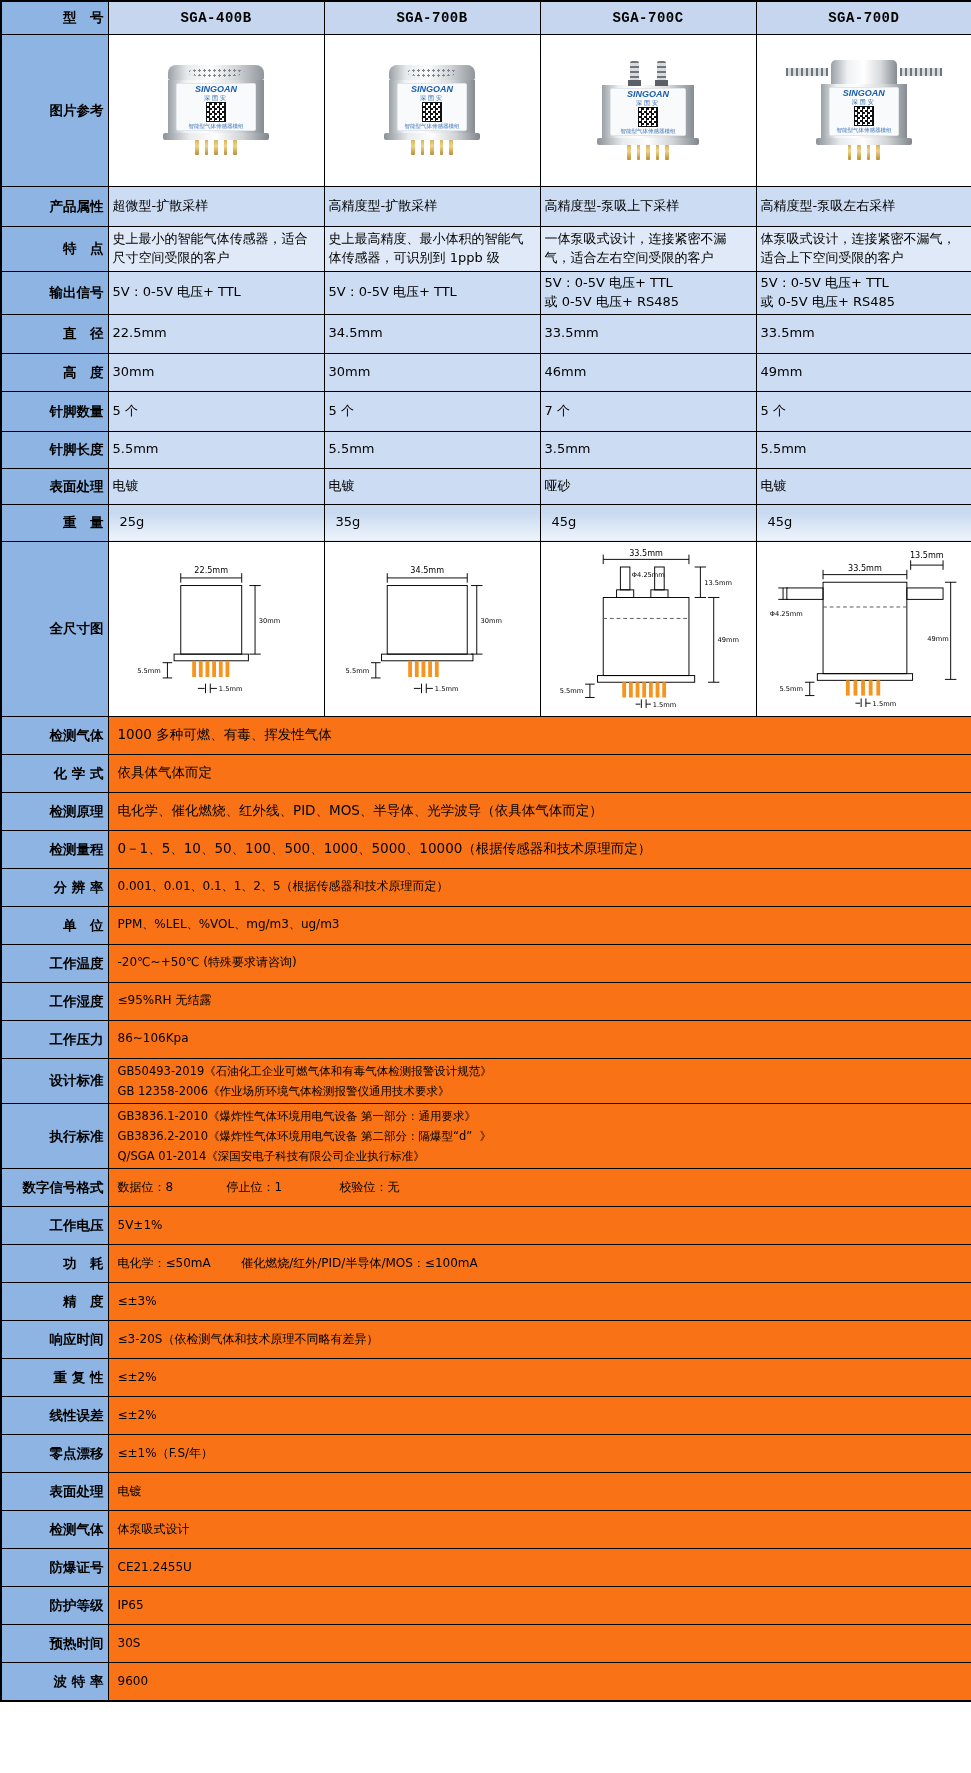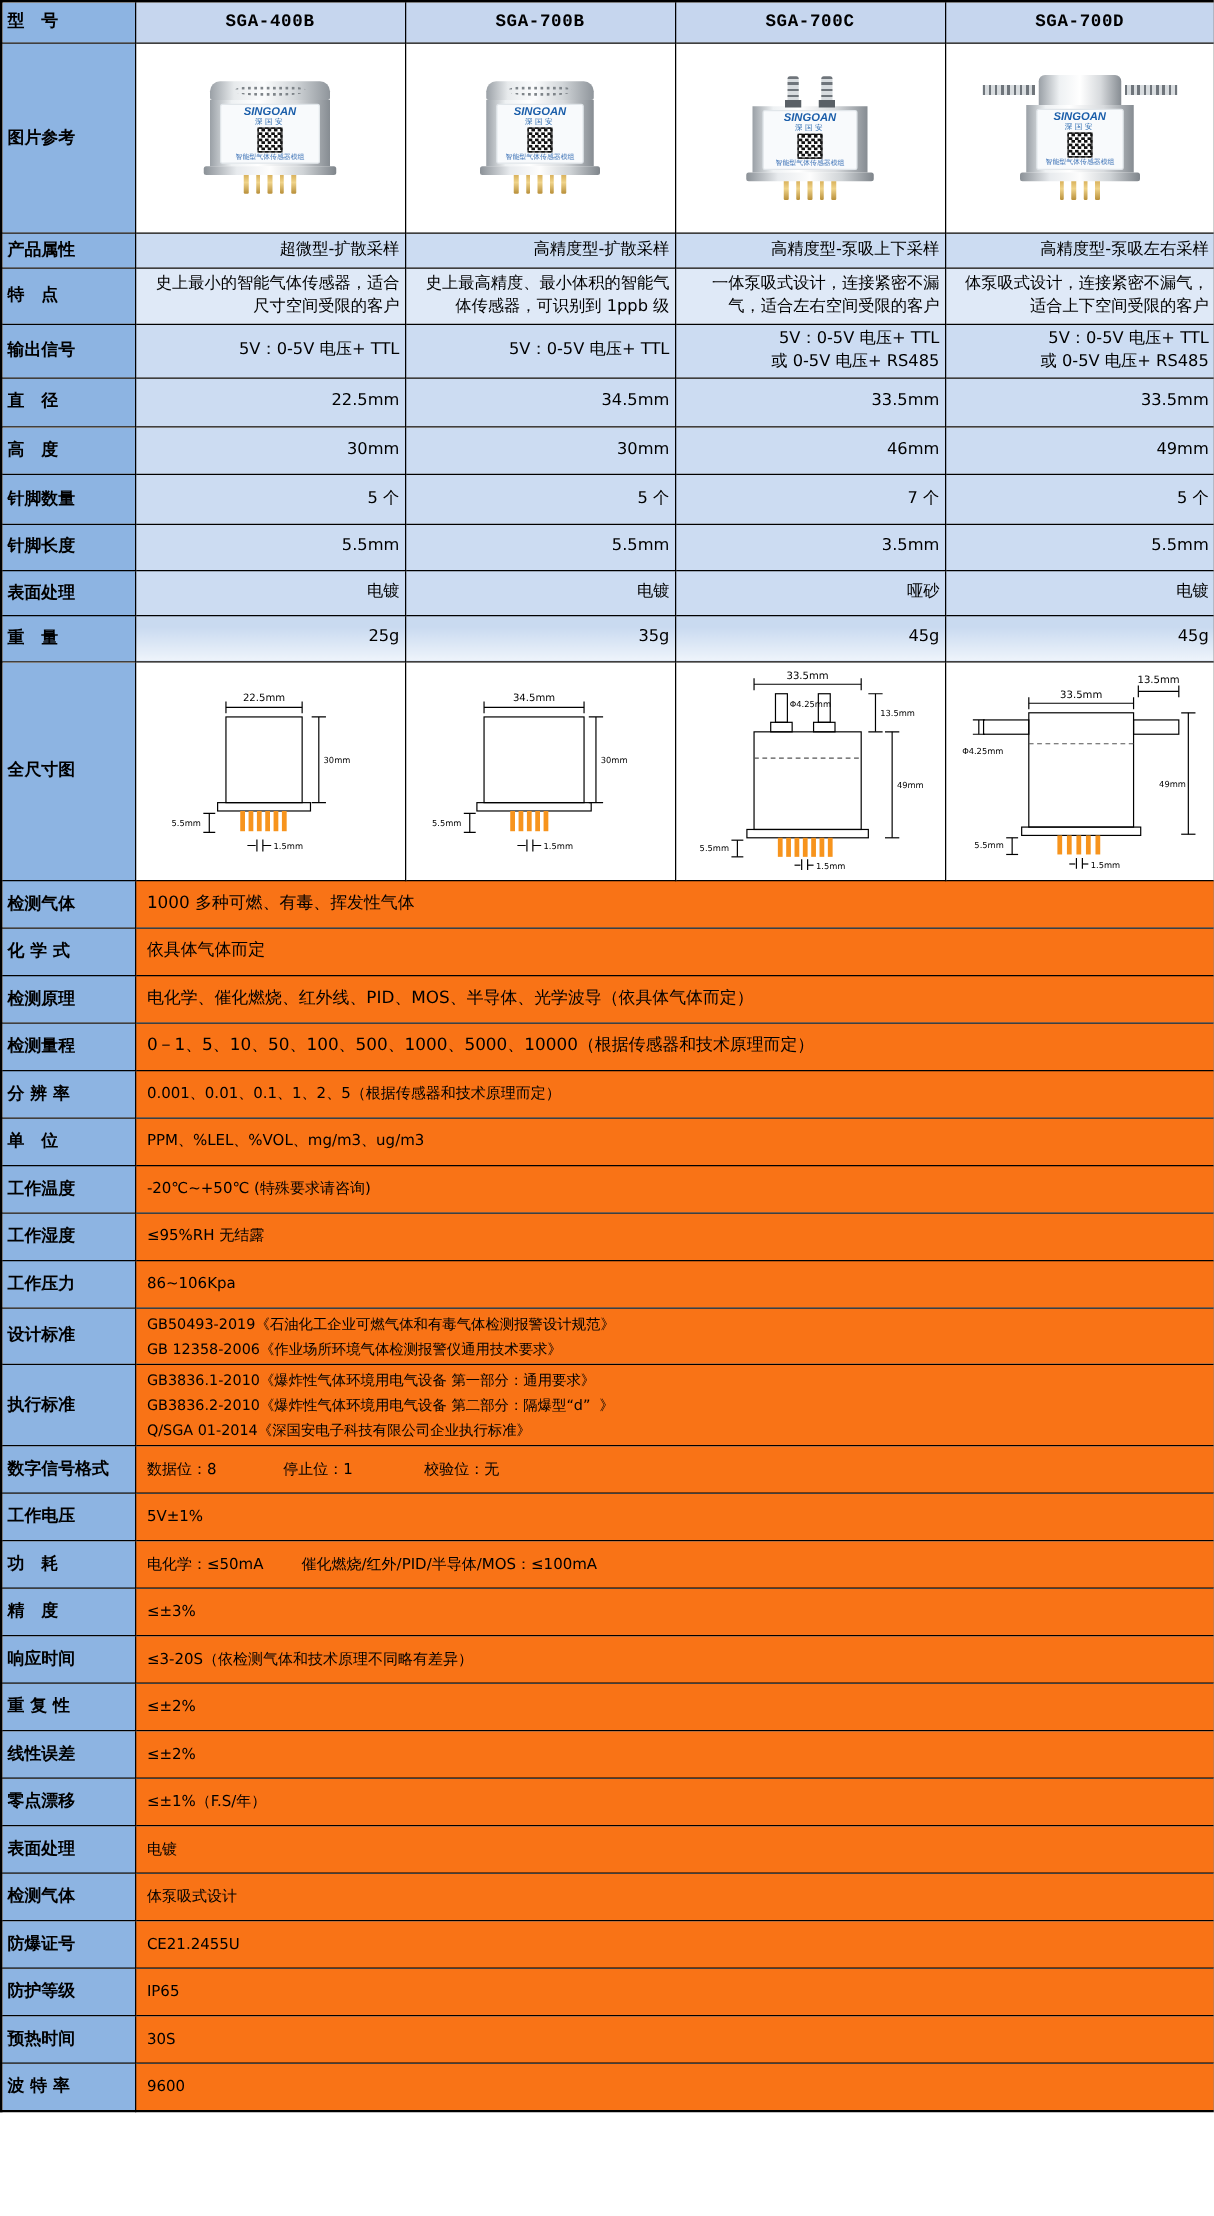--- a/index.html
+++ b/index.html
@@ -1,27 +1,27 @@
 <!DOCTYPE html>
 <html><head>
 <meta charset="utf-8">
 <style>
   html,body{margin:0;padding:0;background:#fff;}
   body{width:971px;font-family:"DejaVu Sans",sans-serif;color:#000;}
   table{border-collapse:collapse;table-layout:fixed;width:971px;border:2px solid #000;}
   col.c-label{width:107px;}
   col.c-data{width:216px;}
   td{border:1px solid #000;padding:0 4px;overflow:hidden;vertical-align:middle;}
-  .label-cell{background:#8db4e2;font-weight:700;text-align:left;font-size:13.5px;line-height:1.25;margin-top:45px;}
+  .label-cell{background:#8db4e2;font-weight:700;text-align:right;font-size:13.5px;line-height:1.25;margin-top:45px;}
   .h-model{height:33px;}
   .model-cell{background:#c6d6ee;font-family:"Liberation Mono",monospace;font-weight:700;font-size:14px;text-align:center;letter-spacing:.5px;}
   .h-photo{height:152px;}
   .photo-cell,.diagram-cell{background:#fff;text-align:center;padding:4px 0;margin-top:25px;}
-  .value-cell{background:#ccdcf2;text-align:right;font-size:13px;white-space:pre-line;line-height:1.45;}
-  .spec-r0{height:28px}.spec-r1{height:45px}.spec-r2{height:43px}.spec-r3{height:39px}.spec-r4{height:38px}
+  .value-cell{background:#ccdcf2;text-align:left;font-size:13px;white-space:pre-line;line-height:1.45;}
+  .spec-r0{height:40px}.spec-r1{height:45px}.spec-r2{height:43px}.spec-r3{height:39px}.spec-r4{height:38px}
   .spec-r5{height:40px}.spec-r6{height:37px}.spec-r7{height:40px}.spec-r8{height:36px}.spec-r9{height:37px}
   .spec-r1 .value-cell{background:#dfe9f7;margin-top:48px;}
   .spec-r9 .value-cell{background:linear-gradient(180deg,#c9daf0 25%,#eef4fb);padding-left:11px;}
   .h-diagram{height:170px;}
   .detail-row{height:38px;}
   .detail-r9{height:42px}.detail-r10{height:65px}
   .detail-value{background:#f97316;text-align:left;font-size:12px;padding:2px 9px;white-space:pre-wrap;line-height:1.6;}
   .detail-r0 .detail-value,.detail-r1 .detail-value,.detail-r2 .detail-value,.detail-r3 .detail-value{font-size:13.5px;}
   .detail-r9 .detail-value,.detail-r10 .detail-value{font-size:11.5px;line-height:1.75;}
 

